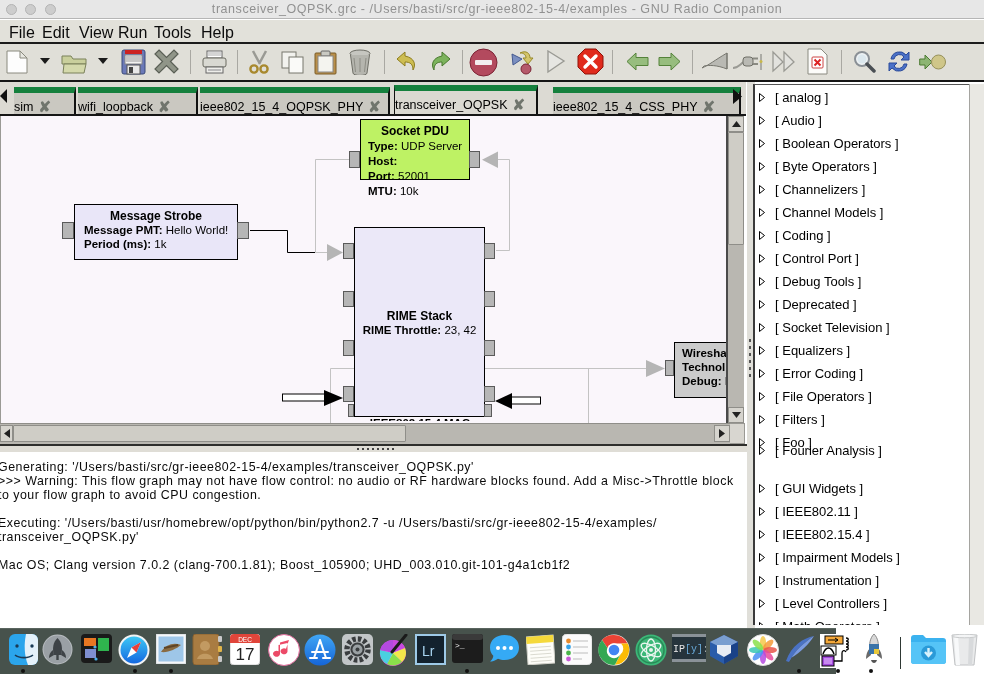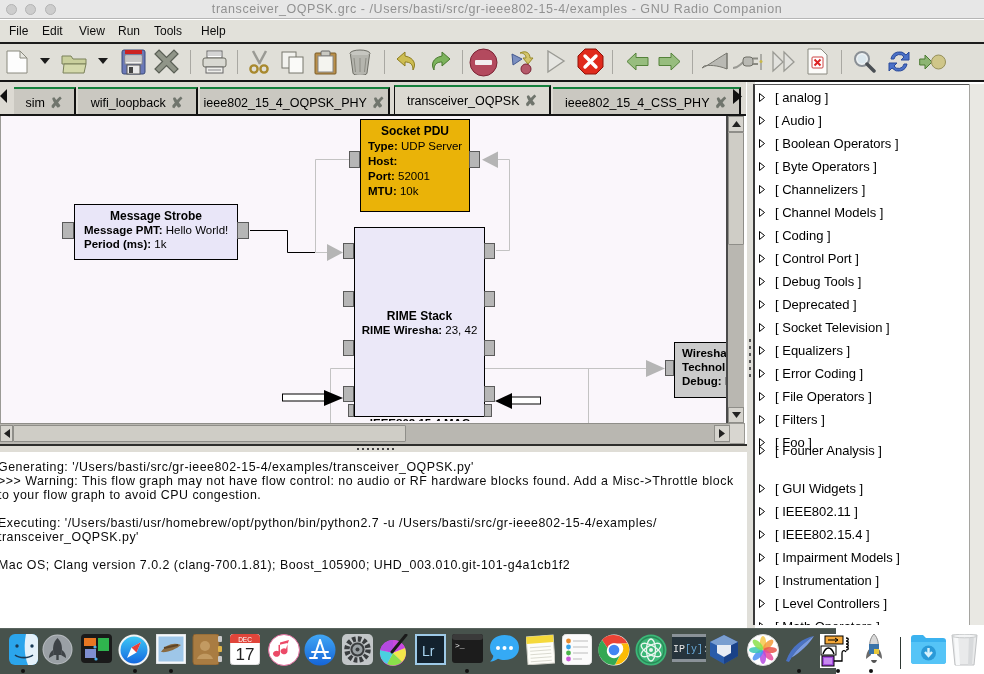--- a/index.html
+++ b/index.html
@@ -5,29 +5,29 @@
 *{margin:0;padding:0;box-sizing:border-box}
 html,body{width:984px;height:674px;overflow:hidden}
 body{font-family:"Liberation Sans",sans-serif;position:relative;background:#fff}
 .abs{position:absolute}
 
 #titlebar{left:0;top:0;width:984px;height:19px;background:#e7e7e7;border-bottom:1px solid #b6b6b6}
 .tl{position:absolute;top:4px;width:11px;height:11px;border-radius:50%;background:#cdcdcd;border:1px solid #b4b4b4}
 #title{position:absolute;top:2px;left:5px;width:984px;text-align:center;font-size:12.5px;color:#919191;letter-spacing:0.55px}
 
 #menubar{left:0;top:20px;width:984px;height:22px;background:#e2e1da}
-.mi{position:absolute;top:4px;font-size:12px;color:#0c0c0c;font-weight:500}
+.mi{position:absolute;top:4px;font-size:16px;color:#0c0c0c;font-weight:500}
 #mline{left:0;top:42px;width:984px;height:2px;background:#1c1c1c}
 
 #toolbar{left:0;top:44px;width:984px;height:36px;background:#e0dfd8}
 #tline{left:0;top:80px;width:984px;height:2px;background:#151515}
 .tsep{position:absolute;top:6px;width:1px;height:24px;background:#a9a8a2}
 
 #tabbar{left:0;top:82px;width:746px;height:33px;background:#dcdad3}
-.tab{position:absolute;top:5px;height:27px;background:#cac8c1;border-top:2px solid #15803d;font-size:12.5px;color:#000;text-align:center;line-height:27px;white-space:nowrap;overflow:hidden}
+.tab{position:absolute;top:5px;height:27px;background:#cac8c1;border-top:6px solid #15803d;font-size:12.5px;color:#000;text-align:left;line-height:27px;white-space:nowrap;overflow:hidden}
 .tabx{display:inline-block;color:#70756d;font-weight:bold;font-size:15px;margin-left:5px;vertical-align:-1px}
 #tabline{left:0;top:114px;width:746px;height:2px;background:#161616}
 
 #canvas{left:1px;top:116px;width:726px;height:307px;background:#faf6fb;overflow:hidden}
 .blk{position:absolute;border:1px solid #000;font-size:11.5px;color:#000;line-height:14px}
 .blk .bt{font-weight:bold;font-size:12px;text-align:center}
 .port{position:absolute;background:#b6b6b6;border:1px solid #5a5a5a}
 
 .sb{background:#b9b7b1}
 .sbtn{position:absolute;background:#d6d4ce;border:1px solid #8f8e89;display:flex;align-items:center;justify-content:center}
@@ -186,59 +186,59 @@
     </svg>
   </div>
 <div class="abs" id="tline"></div>
 <div class="abs" id="tabbar">
 <svg style="position:absolute;left:0;top:7px" width="8" height="14">
       <polygon points="7,0 7,14 0,7" fill="#111"></polygon>
     </svg>
 <div class="tab" style="left:14px;width:62px;border-right:2px solid #111">sim<span class="tabx">✘</span></div>
 <div class="tab" style="left:78px;width:120px;border-right:2px solid #111">wifi_loopback<span class="tabx">✘</span></div>
 <div class="tab" style="left:200px;width:190px;border-right:2px solid #111">ieee802_15_4_OQPSK_PHY<span class="tabx">✘</span></div>
-<div class="tab" style="left:394px;width:157px;top:3px;height:30px;background:#dbd9d2;border-right:2px solid #111;border-left:1px solid #111">transceiver_OQPSK<span class="tabx">✘</span></div>
+<div class="tab" style="left:394px;width:144px;top:3px;height:30px;background:#dbd9d2;border-right:2px solid #111;border-left:1px solid #111">transceiver_OQPSK<span class="tabx">✘</span></div>
 <div class="tab" style="left:553px;width:188px;border-right:2px solid #111">ieee802_15_4_CSS_PHY<span class="tabx">✘</span></div>
 <svg style="position:absolute;left:733px;top:7px" width="9" height="15">
       <polygon points="0,0 0,15 9,7.5" fill="#111"></polygon>
     </svg>
 </div>
 <div class="abs" id="tabline"></div>
 <div class="abs" style="left:0;top:116px;width:1px;height:325px;background:#9a9a95"></div>
 <div class="abs" id="canvas">
     <svg style="position:absolute;left:0;top:0" width="726" height="307" viewBox="0 0 726 307">
 <g fill="none" stroke="#c3c3c3" stroke-width="1">
 <path d="M348.5,43.5 H314.5 V136.5 H326"></path>
 <path d="M495,134.5 H508.5 V43.5 H497"></path>
 <path d="M329.5,252.5 H645 M329.5,252.5 V307 M587.5,252.5 V307"></path>
 </g>
 <path d="M249,114.5 H286.5 V136.5 H314" fill="none" stroke="#000" stroke-width="1"></path>
 <polygon points="326,128 326,145 342,136.5" fill="#b5b5b5"></polygon>
 <polygon points="497,35.5 497,52 481,43.8" fill="#b5b5b5"></polygon>
 <polygon points="645,244 645,261 664,252.5" fill="#b5b5b5"></polygon>
 </svg>
-<div class="blk" style="left:359px;top:3px;width:110px;height:93px;background:#eab308;padding:4px 0 4px 7px;line-height:15px">
+<div class="blk" style="left:359px;top:3px;width:110px;height:61px;background:#bef264;padding:4px 0 4px 7px;line-height:15px">
 <div class="bt" style="margin-left:-7px">Socket PDU</div>
 <div><b>Type:</b> UDP Server</div>
       <div><b>Host:</b>&nbsp;</div>
       <div><b>Port:</b> 52001</div>
       <div><b>MTU:</b> 10k</div>
     </div>
 <div class="port" style="left:348px;top:35px;width:11px;height:17px"></div>
 <div class="port" style="left:468px;top:35px;width:11px;height:17px"></div>
 <div class="blk" style="left:73px;top:88px;width:164px;height:56px;background:#e9e6f8;padding:4px 0 0 9px">
 <div class="bt" style="margin-left:-9px">Message Strobe</div>
 <div><b>Message PMT:</b> Hello World!</div>
       <div><b>Period (ms):</b> 1k</div>
     </div>
 <div class="port" style="left:61px;top:106px;width:12px;height:17px"></div>
 <div class="port" style="left:236px;top:106px;width:12px;height:17px"></div>
 <div class="blk" style="left:353px;top:111px;width:131px;height:190px;background:#ebe8f8">
 <div class="bt" style="margin-top:81px">RIME Stack</div>
-<div style="text-align:center"><b>RIME Wiresha:</b> 23, 42</div>
+<div style="text-align:center"><b>RIME Throttle:</b> 23, 42</div>
     </div>
 <div class="port" style="left:342px;top:127px;width:11px;height:16px"></div>
 <div class="port" style="left:483px;top:127px;width:11px;height:16px"></div>
 <div class="port" style="left:342px;top:175px;width:11px;height:16px"></div>
 <div class="port" style="left:483px;top:175px;width:11px;height:16px"></div>
 <div class="port" style="left:342px;top:224px;width:11px;height:16px"></div>
 <div class="port" style="left:483px;top:224px;width:11px;height:16px"></div>
 <div class="port" style="left:342px;top:270px;width:11px;height:16px"></div>
 <div class="port" style="left:483px;top:270px;width:11px;height:16px"></div>
 <div class="port" style="left:347px;top:288px;width:6px;height:13px"></div>

